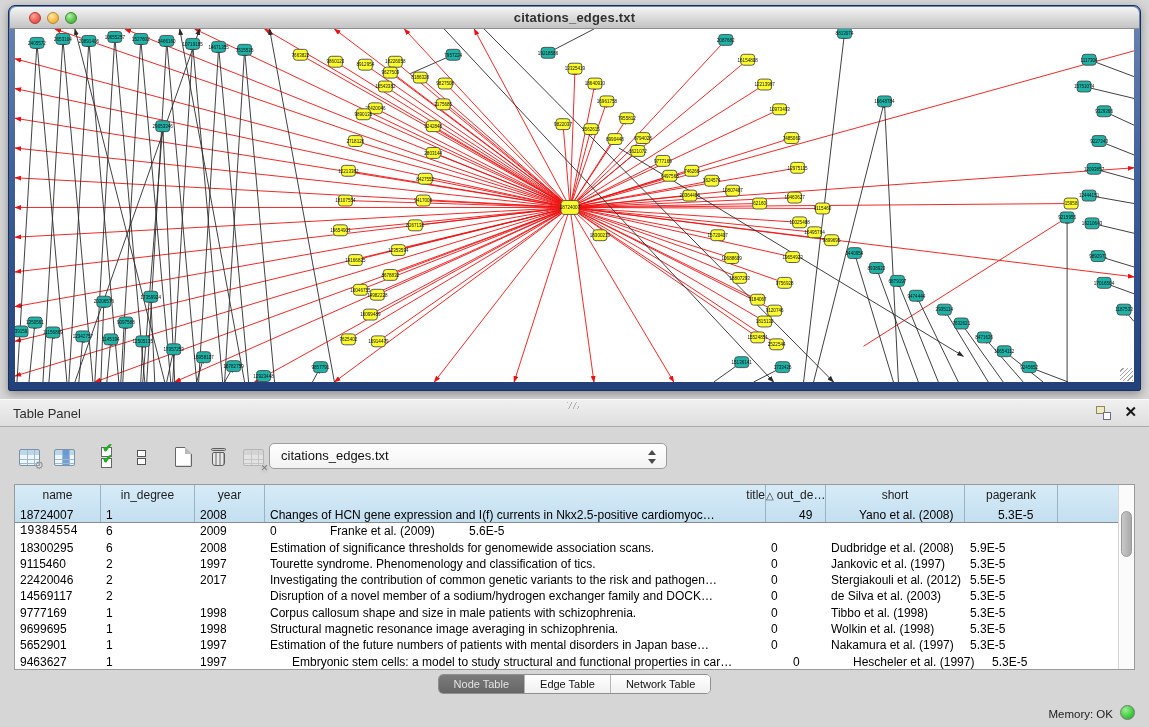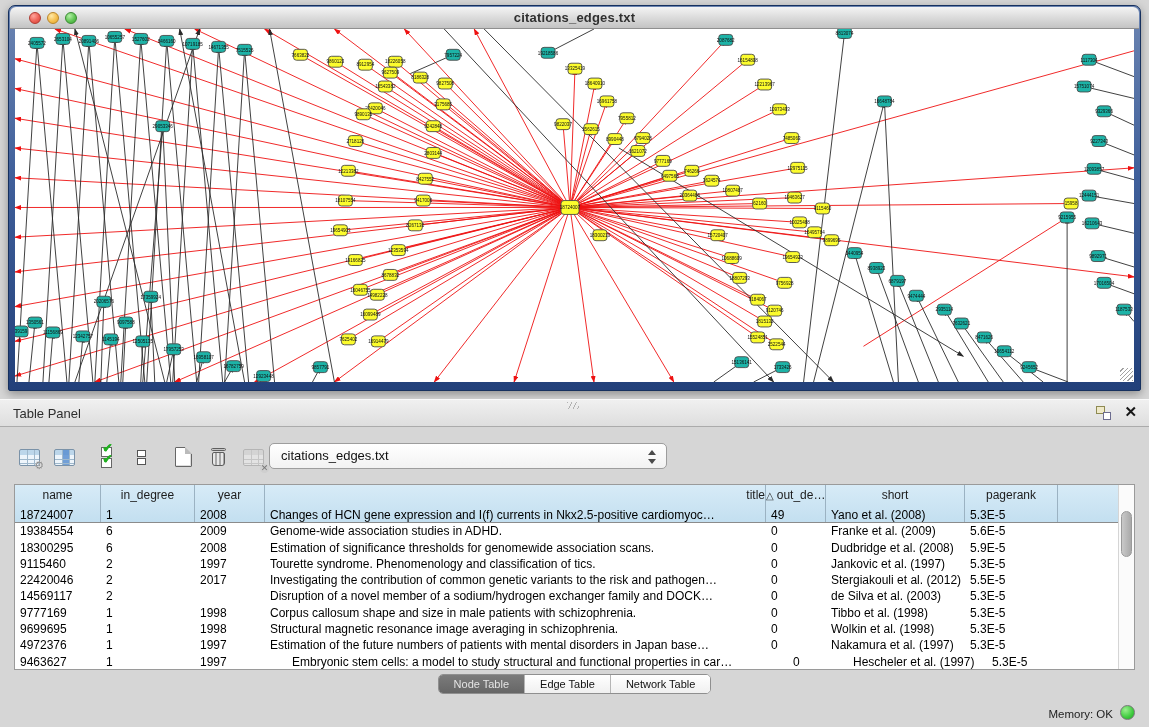--- a/index.html
+++ b/index.html
@@ -828,29 +828,28 @@
         <div class="th" style="width: 139px;">short</div>
         <div class="th" style="width: 93px;">pagerank</div>
         <div class="th filler"></div>
       </div>
     <div class="tbody" id="tbody">
         <div class="tr">
           <div class="td" style="width: 86px;">18724007</div>
           <div class="td" style="width: 94px;">1</div>
           <div class="td" style="width: 70px;">2008</div>
           <div class="td" style="width: 501px;">Changes of HCN gene expression and I(f) currents in Nkx2.5-positive cardiomyoc…</div>
-          <div class="td" style="width: 60px;">49</div>
+          <div class="td" style="width: 60px; margin-left: 28px;">49</div>
           <div class="td" style="width: 139px;">Yano et al. (2008)</div>
           <div class="td" style="width: 93px;">5.3E-5</div>
         </div>
         <div class="tr">
-          <div class="td" style="width: 86px;">19384554</div>
+          <div class="td" style="width: 86px; font-family: Liberation Mono, monospace;">19384554</div>
           <div class="td" style="width: 94px;">6</div>
           <div class="td" style="width: 70px;">2009</div>
-          <div class="td" style="width: 501px;">Genome-wide association studies in ADHD.</div>
           <div class="td" style="width: 60px;">0</div>
           <div class="td" style="width: 139px;">Franke et al. (2009)</div>
           <div class="td" style="width: 93px;">5.6E-5</div>
         </div>
         <div class="tr">
           <div class="td" style="width: 86px;">18300295</div>
           <div class="td" style="width: 94px;">6</div>
           <div class="td" style="width: 70px;">2008</div>
           <div class="td" style="width: 501px;">Estimation of significance thresholds for genomewide association scans.</div>
           <div class="td" style="width: 60px;">0</div>
@@ -896,21 +895,21 @@
         <div class="tr">
           <div class="td" style="width: 86px;">9699695</div>
           <div class="td" style="width: 94px;">1</div>
           <div class="td" style="width: 70px;">1998</div>
           <div class="td" style="width: 501px;">Structural magnetic resonance image averaging in schizophrenia.</div>
           <div class="td" style="width: 60px;">0</div>
           <div class="td" style="width: 139px;">Wolkin et al. (1998)</div>
           <div class="td" style="width: 93px;">5.3E-5</div>
         </div>
         <div class="tr">
-          <div class="td" style="width: 86px;">4972376</div>
+          <div class="td" style="width: 86px;">5652901</div>
           <div class="td" style="width: 94px;">1</div>
           <div class="td" style="width: 70px;">1997</div>
           <div class="td" style="width: 501px;">Estimation of the future numbers of patients with mental disorders in Japan base…</div>
           <div class="td" style="width: 60px;">0</div>
           <div class="td" style="width: 139px;">Nakamura et al. (1997)</div>
           <div class="td" style="width: 93px;">5.3E-5</div>
         </div>
         <div class="tr">
           <div class="td" style="width: 86px;">9463627</div>
           <div class="td" style="width: 94px;">1</div>

